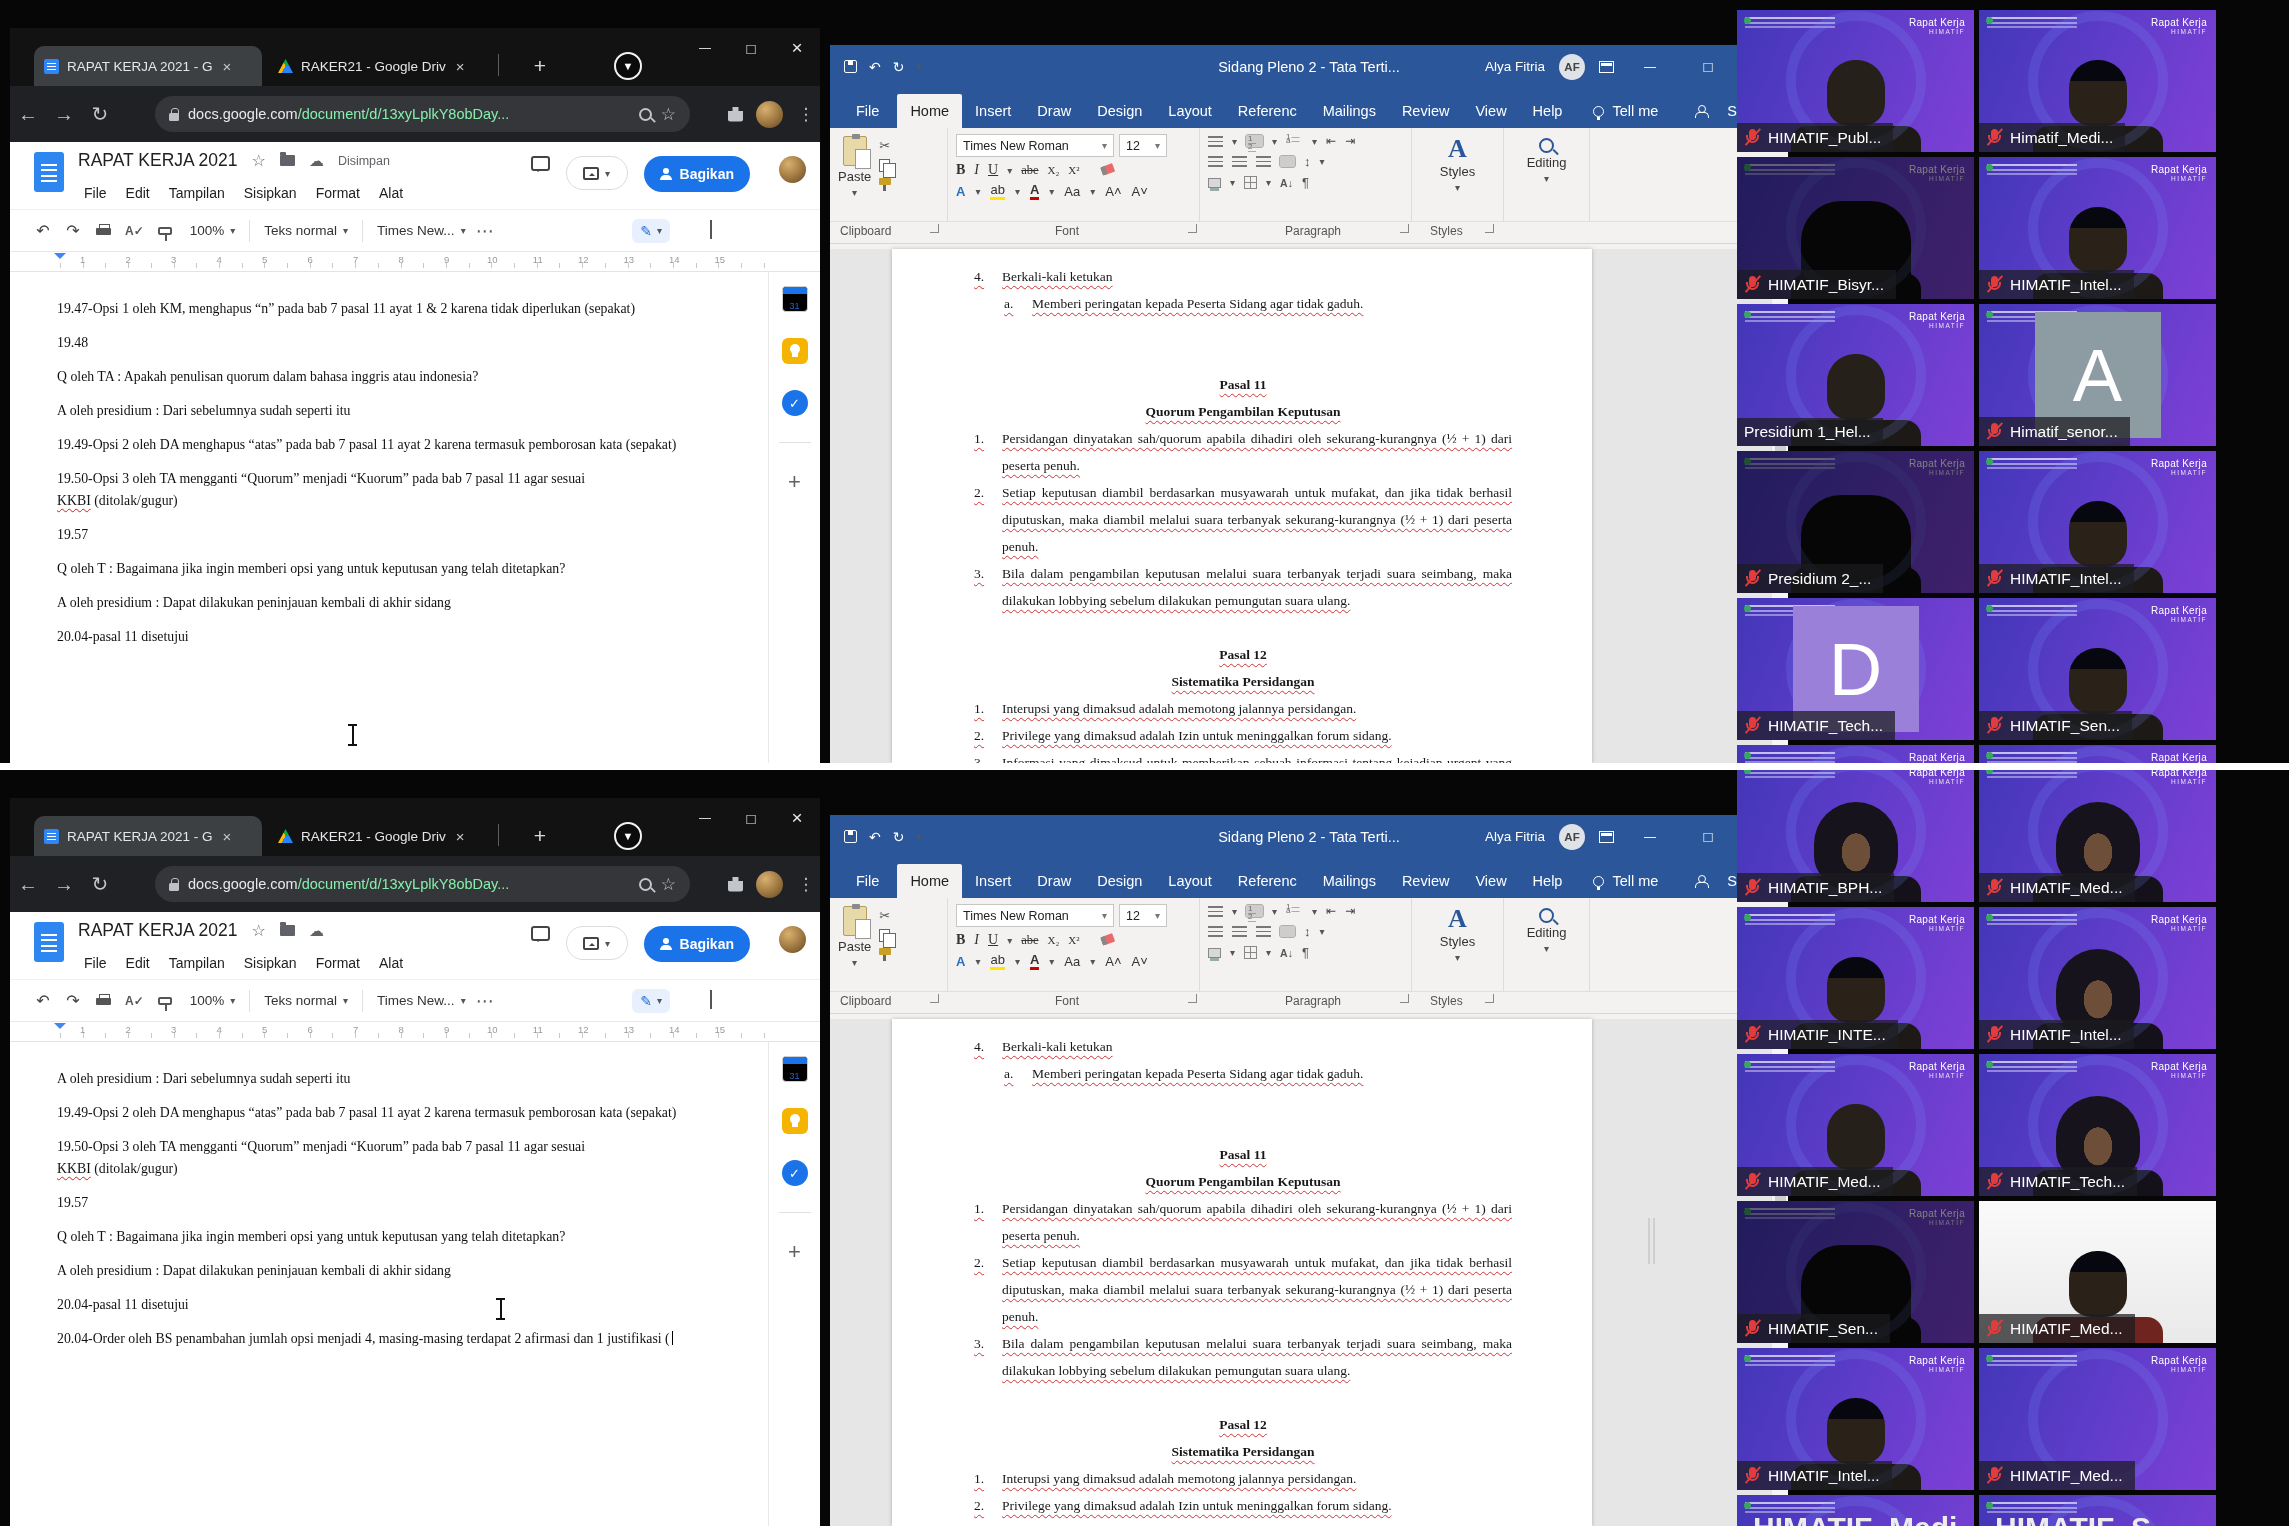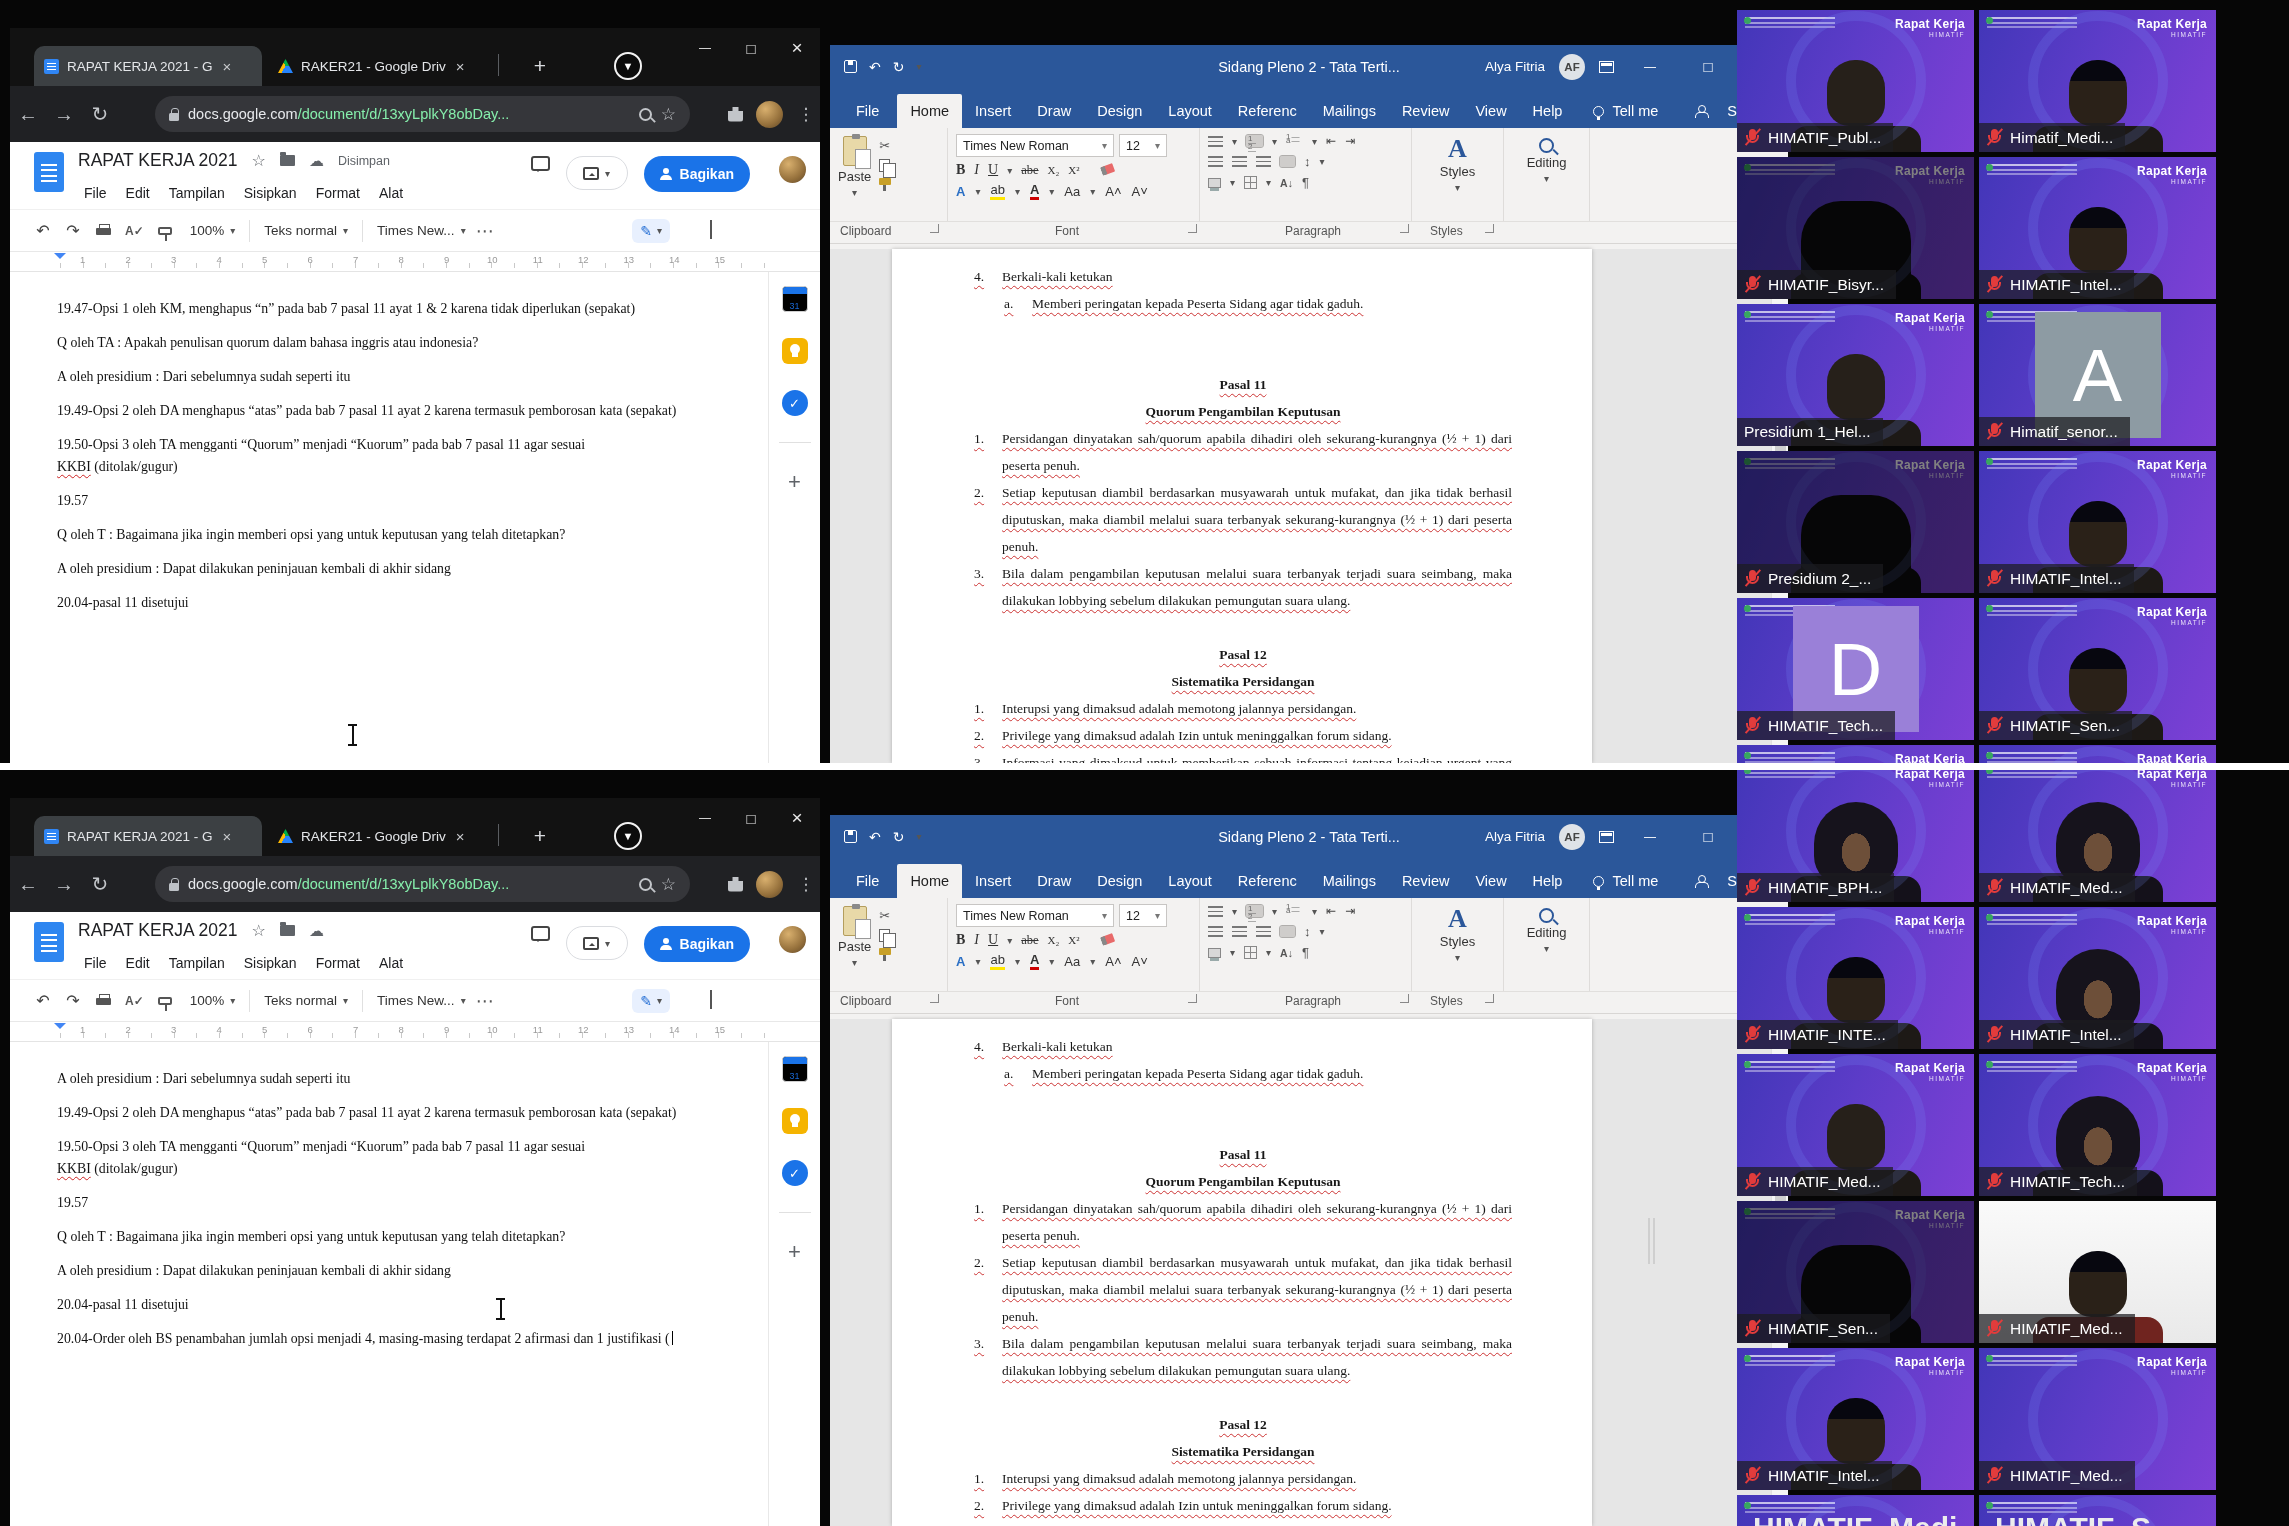--- a/index.html
+++ b/index.html
@@ -225,21 +225,21 @@
 .tile.active{box-shadow:inset 0 0 0 3px #e3e379}
 .vbg{position:absolute;inset:0;background:linear-gradient(112deg,#4236b8 0%,#5c3cc8 45%,#7e40d6 100%)}
 .vbg::after{content:"";position:absolute;left:50%;top:50%;width:120px;height:120px;transform:translate(-50%,-50%);border:10px solid rgba(120,150,255,.18);border-radius:50%}
 .cam-white .vbg{background:linear-gradient(#fafafa,#e9e9e9)}
 .cam-white .vbg::after{display:none}
 .p-dark .vbg{filter:brightness(.5)}
 .wm-left{position:absolute;left:8px;top:7px;width:90px;height:16px;opacity:.8;
  background:linear-gradient(rgba(255,255,255,.85) 0 2.5px,transparent 2.5px 5px,rgba(255,255,255,.6) 5px 7px,transparent 7px 9.5px,rgba(255,255,255,.5) 9.5px 11px,transparent 11px)}
 .wm-left::before{content:"";position:absolute;left:-1px;top:0;width:7px;height:7px;border-radius:50%;background:#35c24a}
 .wm-right{position:absolute;top:7px;right:9px;text-align:right;color:#fff}
-.wm-title{font-size:12px;font-weight:700;letter-spacing:.3px}
+.wm-title{font-size:10px;font-weight:400;letter-spacing:.3px}
 .wm-sub{font-size:6.5px;letter-spacing:1.5px;opacity:.85}
 .person{display:none;position:absolute;left:50%;bottom:0;transform:translateX(-50%);width:130px;height:96px}
 .tile.p-h .person,.tile.p-peci .person,.tile.p-hijab .person,.tile.p-dark .person{display:block}
 .cam-white .person{display:block}
 .person::before{content:"";position:absolute;left:50%;top:4px;transform:translateX(-50%);width:58px;height:66px;border-radius:28px 28px 22px 22px;background:#26201a}
 .person::after{content:"";position:absolute;left:0;bottom:0;width:130px;height:26px;border-radius:16px 16px 0 0;background:#1d1916}
 .p-peci .person::before{background:linear-gradient(#07070f 0 32%,#2a2118 32%);}
 .p-hijab .person::before{width:84px;height:84px;top:-4px;border-radius:42px 42px 30px 30px;
  background:radial-gradient(ellipse 24px 32px at 50% 60%,#6d4f39 59%,transparent 60%),#16131c}
 .p-hijab .person::after{background:#14111a}
@@ -395,20 +395,23 @@
       <div class="ticks"></div>
     </div>
 
     <div class="dbody">
       <div class="dtext">
 
       <div class="dp">
             <span class="sqr"></span><span>19.47-Opsi 1 oleh KM, menghapus “n” pada bab 7 pasal 11 ayat 1 &amp; 2 karena tidak diperlukan (sepakat)</span>
           </div>
           <div class="dp">
+            <span class="sqr"></span><span>19.48</span>
+          </div>
+          <div class="dp">
             <span class="sqr"></span><span>Q oleh TA : Apakah penulisan quorum dalam bahasa inggris atau indonesia?</span>
           </div>
           <div class="dp">
             <span class="sqr"></span><span>A oleh presidium : Dari sebelumnya sudah seperti itu</span>
           </div>
           <div class="dp">
             <span class="sqr"></span><span>19.49-Opsi 2 oleh DA menghapus “atas” pada bab 7 pasal 11 ayat 2 karena termasuk pemborosan kata (sepakat)</span>
           </div>
           <div class="dp tightb">
             <span class="sqr"></span><span>19.50-Opsi 3 oleh TA mengganti “Quorum” menjadi “Kuorum” pada bab 7 pasal 11 agar sesuai</span>

